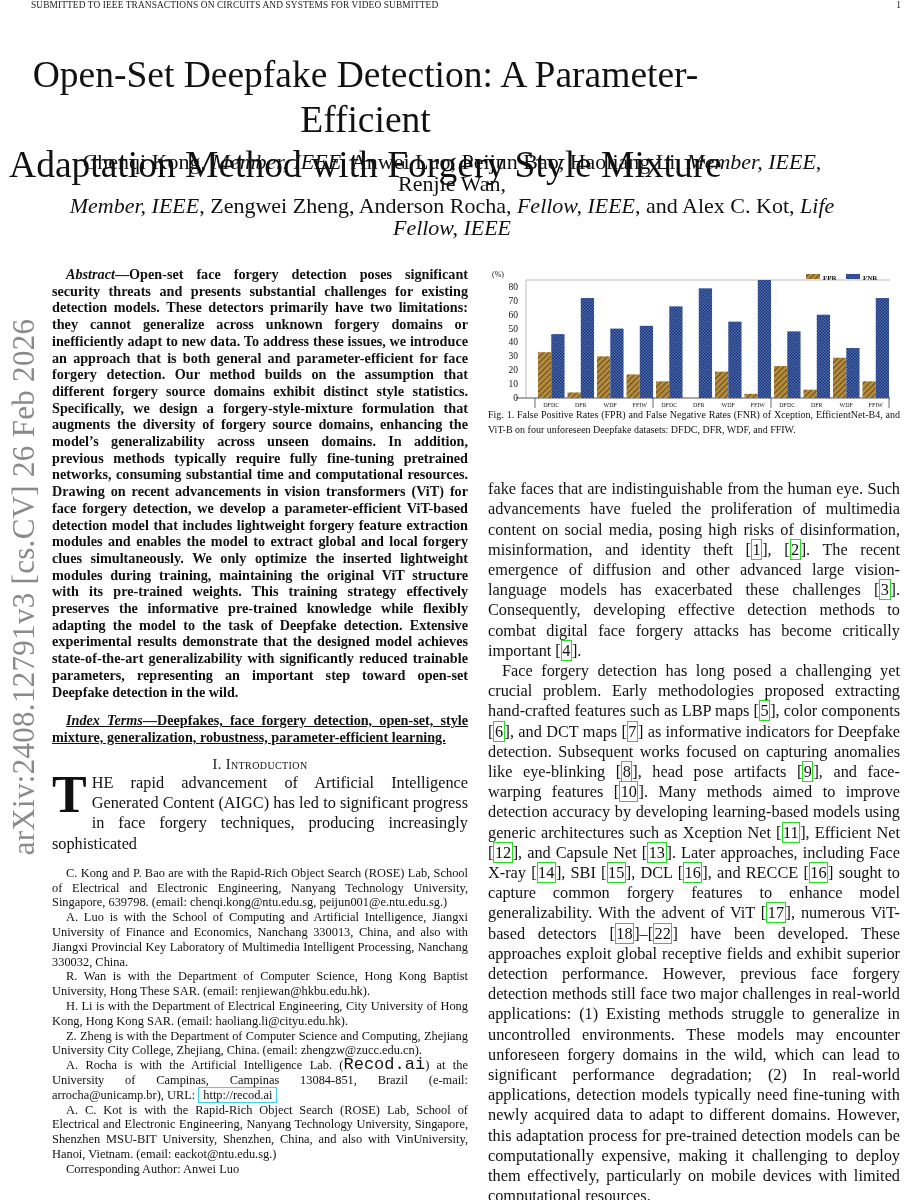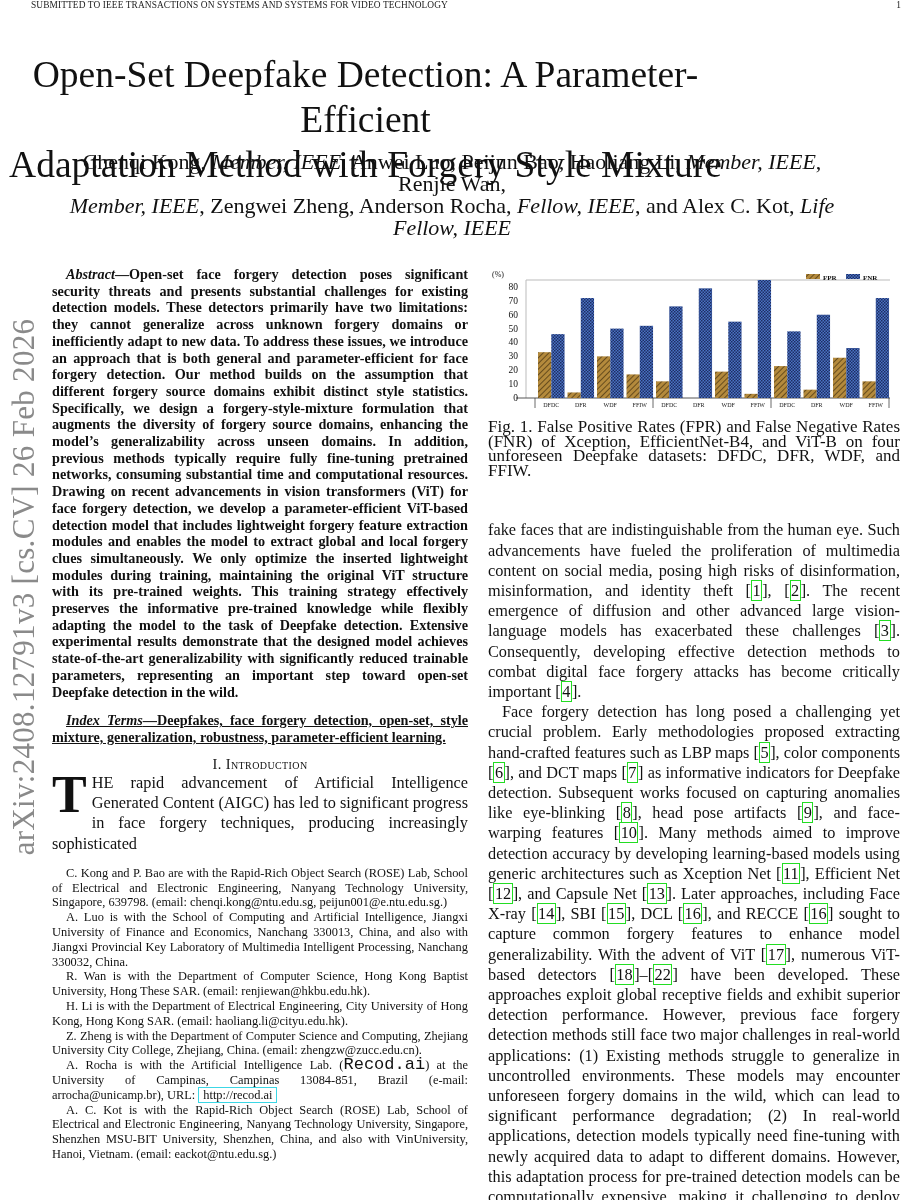--- a/index.html
+++ b/index.html
@@ -38,32 +38,32 @@
   .dropcap { float: left; font-size: 52px; line-height: 40px; font-weight: bold; margin: 2px 5px 0 0; }
 
   .footnotes { margin-top: 12px; font-size: 12.4px; line-height: 14.8px; text-align: justify; }
   .footnotes p { text-indent: 14px; }
   .footnotes .mono { font-family: "Liberation Mono", monospace; font-size: 17px; }
   .url-link { border: 1px solid #3cd7e6; padding: 0 4px; color: #111; text-decoration: none; }
 
   .figure { position: relative; width: 412px; }
   .chart { position: relative; width: 412px; height: 142px; }
   .chart svg { position: absolute; left: 0; top: 0; }
-  .fig-caption { margin-top: 12px; font-size: 17px; line-height: 14.6px; text-align: justify; }
+  .fig-caption { margin-top: 0; font-size: 10px; line-height: 14.6px; text-align: justify; }
 
   .body-text { font-size: 16.3px; line-height: 20.2px; text-align: justify; }
   .body-text p { text-indent: 14px; }
   .body-text p.noindent { text-indent: 0; }
   .cite { border: 1px solid #22dd22; padding: 0 0.5px; }
 </style>
 </head>
 <body>
 
 <div class="running-head">
-  <span>SUBMITTED TO IEEE TRANSACTIONS ON SYSTEMS AND SYSTEMS FOR VIDEO TECHNOLOGY</span>
+  <span>SUBMITTED TO IEEE TRANSACTIONS ON CIRCUITS AND SYSTEMS FOR VIDEO SUBMITTED</span>
   <span class="page-num">1</span>
 </div>
 
 <div class="arxiv-stamp">
   <span>arXiv:2408.12791v3  [cs.CV]  26 Feb 2026</span>
 </div>
 
 <h1 class="title">
   <div>Open-Set Deepfake Detection: A Parameter-Efficient</div>
   <div>Adaptation Method with Forgery Style Mixture</div>
@@ -86,20 +86,21 @@
   <p class="intro-para"><span class="dropcap">T</span><span>HE rapid advancement of Artificial Intelligence Generated Content (AIGC) has led to significant progress in face forgery techniques, producing increasingly sophisticated</span></p>
 
   <div class="footnotes">
     <p>C. Kong and P. Bao are with the Rapid-Rich Object Search (ROSE) Lab, School of Electrical and Electronic Engineering, Nanyang Technology University, Singapore, 639798. (email: chenqi.kong@ntu.edu.sg, peijun001@e.ntu.edu.sg.)</p>
     <p>A. Luo is with the School of Computing and Artificial Intelligence, Jiangxi University of Finance and Economics, Nanchang 330013, China, and also with Jiangxi Provincial Key Laboratory of Multimedia Intelligent Processing, Nanchang 330032, China.</p>
     <p>R. Wan is with the Department of Computer Science, Hong Kong Baptist University, Hong These SAR. (email: renjiewan@hkbu.edu.hk).</p>
     <p>H. Li is with the Department of Electrical Engineering, City University of Hong Kong, Hong Kong SAR. (email: haoliang.li@cityu.edu.hk).</p>
     <p>Z. Zheng is with the Department of Computer Science and Computing, Zhejiang University City College, Zhejiang, China. (email: zhengzw@zucc.edu.cn).</p>
     <p><span>A. Rocha is with the Artificial Intelligence Lab. (</span><span class="mono">Recod.ai</span><span>) at the University of Campinas, Campinas 13084-851, Brazil (e-mail: arrocha@unicamp.br), URL: </span><a class="url-link">http://recod.ai</a></p>
     <p>A. C. Kot is with the Rapid-Rich Object Search (ROSE) Lab, School of Electrical and Electronic Engineering, Nanyang Technology University, Singapore, Shenzhen MSU-BIT University, Shenzhen, China, and also with VinUniversity, Hanoi, Vietnam. (email: eackot@ntu.edu.sg.)</p>
+    <p>Corresponding Author: Anwei Luo</p>
   </div>
 </div>
 
 <div class="col-right">
   <div class="figure">
     <div class="chart" id="chart">
         <svg width="412" height="142">
           <defs>
             <pattern id="hatch" patternUnits="userSpaceOnUse" width="4" height="4" patternTransform="rotate(45)">
               <rect width="4" height="4" fill="#b48a3c"></rect>

